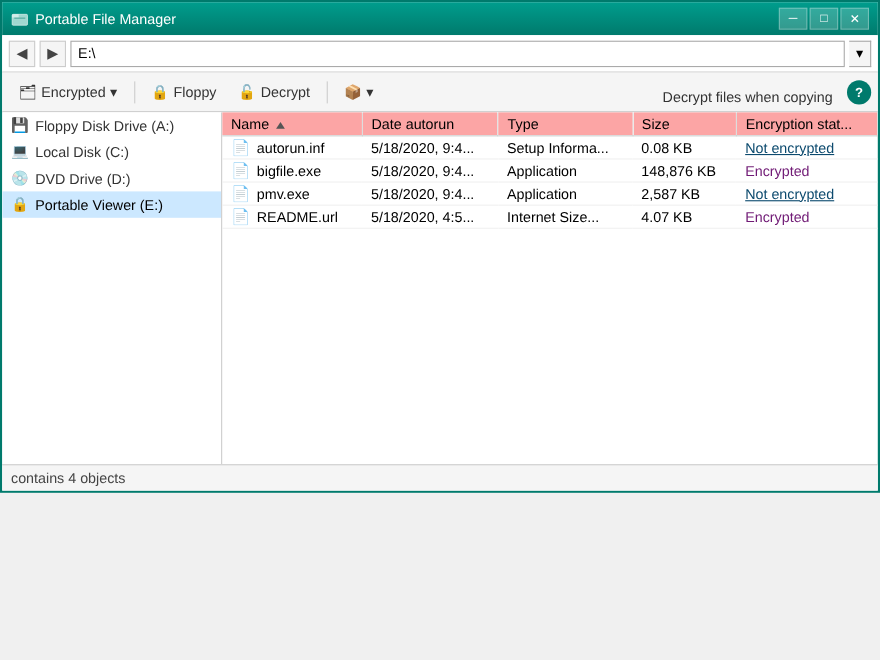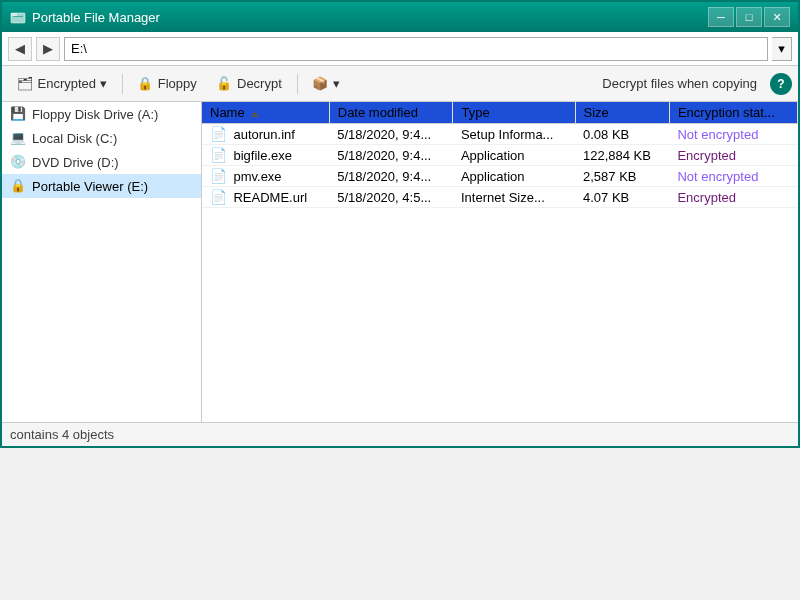--- a/index.html
+++ b/index.html
@@ -47,21 +47,21 @@
     }
     .toolbar-btn {
       height: 26px; padding: 0 8px; border: 1px solid transparent; background: transparent;
       cursor: pointer; display: flex; align-items: center; gap: 4px; color: #333;
       font-size: 13px;
     }
     .toolbar-separator { width: 1px; height: 20px; background: #ccc; margin: 0 4px; }
     .toolbar-spacer { flex: 1; }
     .decrypt-copy-btn {
       height: 26px; padding: 0 10px; border: 1px solid transparent; background: transparent;
-      cursor: pointer; display: flex; align-items: center; gap: 4px; color: #333; font-size: 13px;
+      cursor: pointer; display: flex; align-items: flex-end; gap: 4px; color: #333; font-size: 13px;
     }
     .help-btn {
       width: 22px; height: 22px; border-radius: 50%; background: #007a6c; color: #fff;
       display: flex; align-items: center; justify-content: center; font-size: 12px; font-weight: bold;
       cursor: pointer; border: none;
     }
 
     .content-area { display: flex; flex: 1; overflow: hidden; }
 
     .sidebar {
@@ -73,29 +73,29 @@
       color: #333; height: 24px;
     }
     .sidebar-item.selected { background: #cce8ff; color: #000; }
     .sidebar-item-icon { width: 16px; height: 16px; flex-shrink: 0; }
 
     .main-panel { flex: 1; display: flex; flex-direction: column; overflow: hidden; }
 
     .file-list { flex: 1; overflow-y: auto; }
     .file-table { width: 100%; border-collapse: collapse; }
     .file-table thead th {
-      background: #1d4ed8; border-bottom: 1px solid #ccc; border-right: 1px solid #ddd;
+      background: #fca5a5; border-bottom: 1px solid #ccc; border-right: 1px solid #ddd;
       padding: 3px 8px; text-align: left; font-weight: normal; position: sticky; top: 0;
       cursor: pointer; user-select: none; white-space: nowrap;
     }
     .file-table tbody tr { cursor: pointer; }
     .file-table tbody td { padding: 2px 8px; border-bottom: 1px solid #f0f0f0; white-space: nowrap; }
     .file-icon { display: inline-flex; align-items: center; gap: 6px; }
     .encrypted-text { color: #701a75; }
-    .not-encrypted-text { color: #8b5cf6; }
+    .not-encrypted-text { color: #0c4a6e; text-decoration: underline; }
 
     .status-bar {
       height: 24px; border-top: 1px solid #ccc; background: #f5f5f5;
       display: flex; align-items: center; padding: 0 8px; color: #444; flex-shrink: 0;
     }
     .icon-drive { font-size: 13px; color: #555; }
     .icon-lock { font-size: 13px; color: #007a6c; }
 
     .arrow-up { display: inline-block; width: 0; height: 0; border-left: 4px solid transparent; border-right: 4px solid transparent; border-bottom: 6px solid #555; margin-left: 3px; vertical-align: middle; }
   </style>
@@ -186,21 +186,21 @@
     <div class="main-panel">
       <div class="file-list">
         <table class="file-table">
           <thead>
             <tr>
               <th>
                 <span>Name</span>
                 <span class="arrow-up"></span>
               </th>
               <th>
-                <span>Date modified</span>
+                <span>Date autorun</span>
               </th>
               <th>
                 <span>Type</span>
               </th>
               <th>
                 <span>Size</span>
               </th>
               <th>
                 <span>Encryption stat...</span>
               </th>
@@ -234,21 +234,21 @@
           <span>bigfile.exe</span>
         </span>
       </td>
       <td>
         <span>5/18/2020, 9:4...</span>
       </td>
       <td>
         <span>Application</span>
       </td>
       <td>
-        <span>122,884 KB</span>
+        <span>148,876 KB</span>
       </td>
       <td>
         <span class="encrypted-text">Encrypted</span>
       </td>
     </tr>
               <tr>
       <td>
         <span class="file-icon">
           <span style="color:#5b9bd5;font-size:14px;">📄</span>
           <span>pmv.exe</span>

